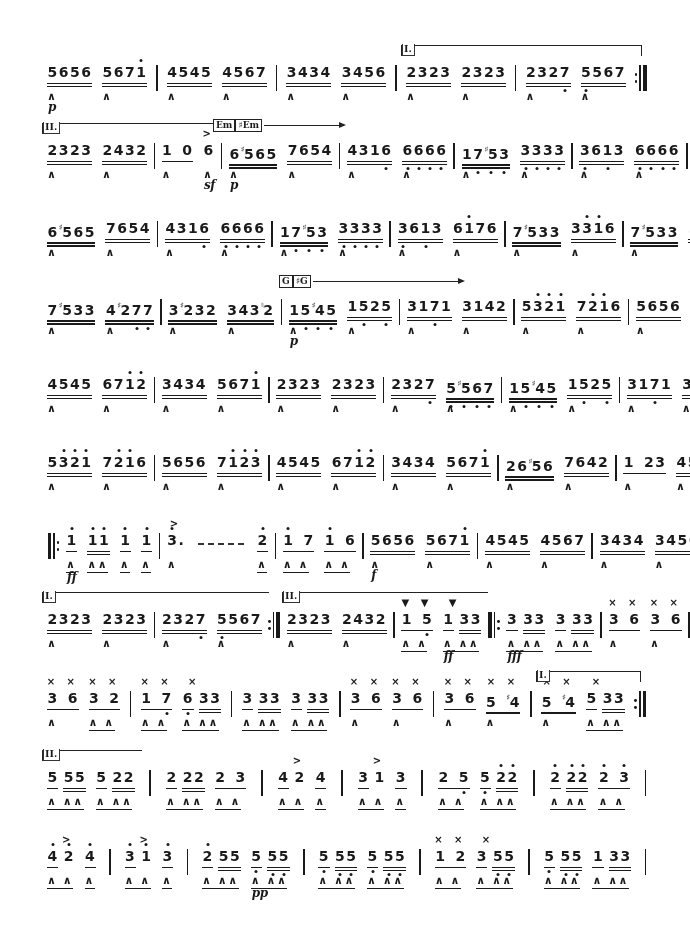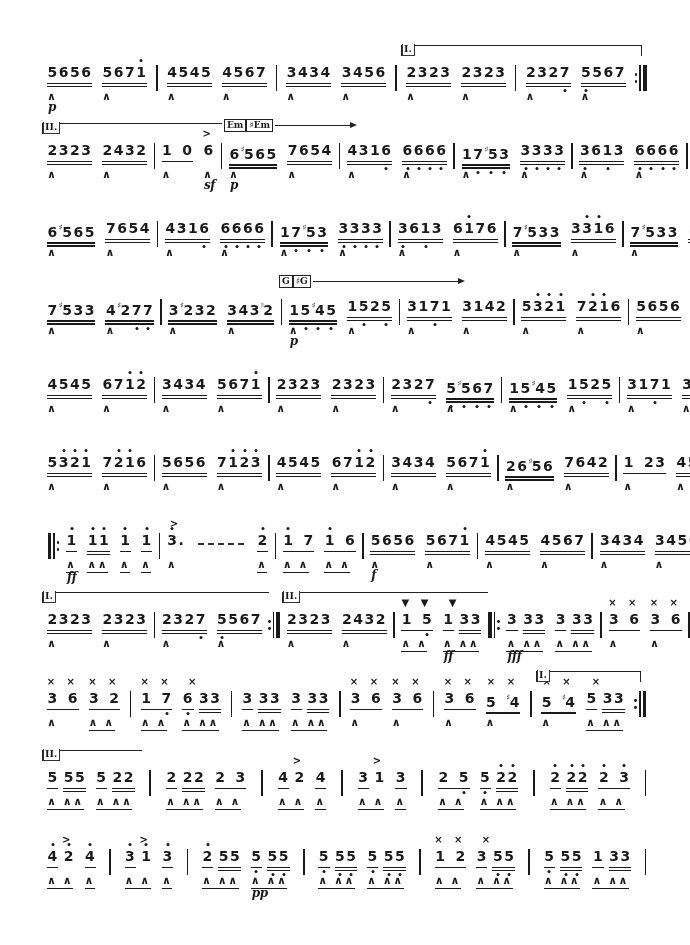--- a/index.html
+++ b/index.html
@@ -331,21 +331,21 @@
             </div>
             <div class="acc">∧</div>
           </div>
         </div>
         <div class="bar">
           <span class="bline"></span>
         </div>
         <div class="volta" style="left: -2px; width: 179px;">
           <span class="vlabel">II.</span>
         </div>
-        <div class="chords" style="left: 180px; align-items: center;">
+        <div class="chords" style="left: 169px; align-items: center;">
           <span class="chordbox">Em</span>
           <span class="chordbox">♯Em</span>
           <span class="arrowline" style="width: 80px;"></span>
         </div>
       </div>
       <div class="row">
         <div class="measure">
           <div class="group">
             <div class="notes">
               <span class="tok">

